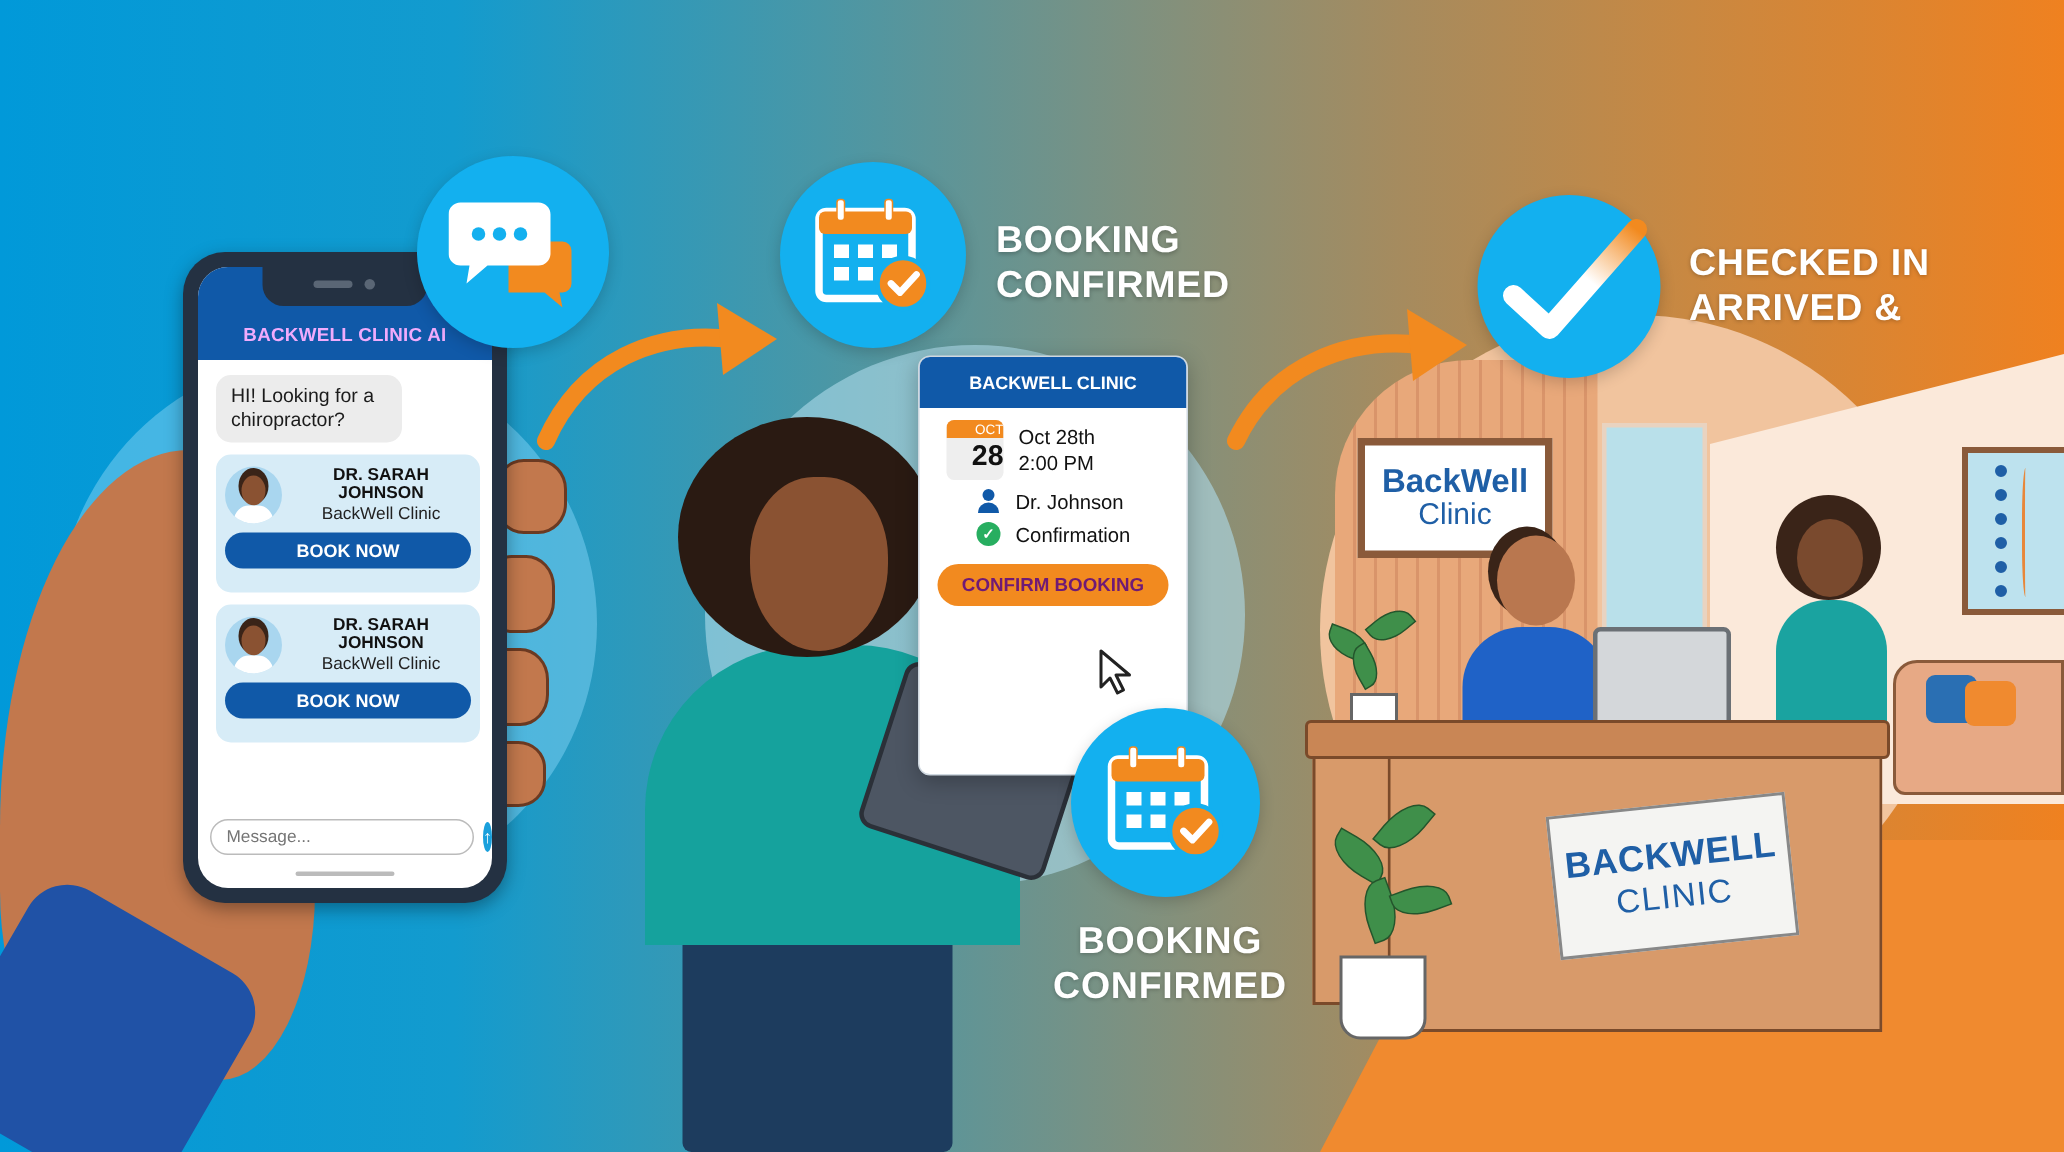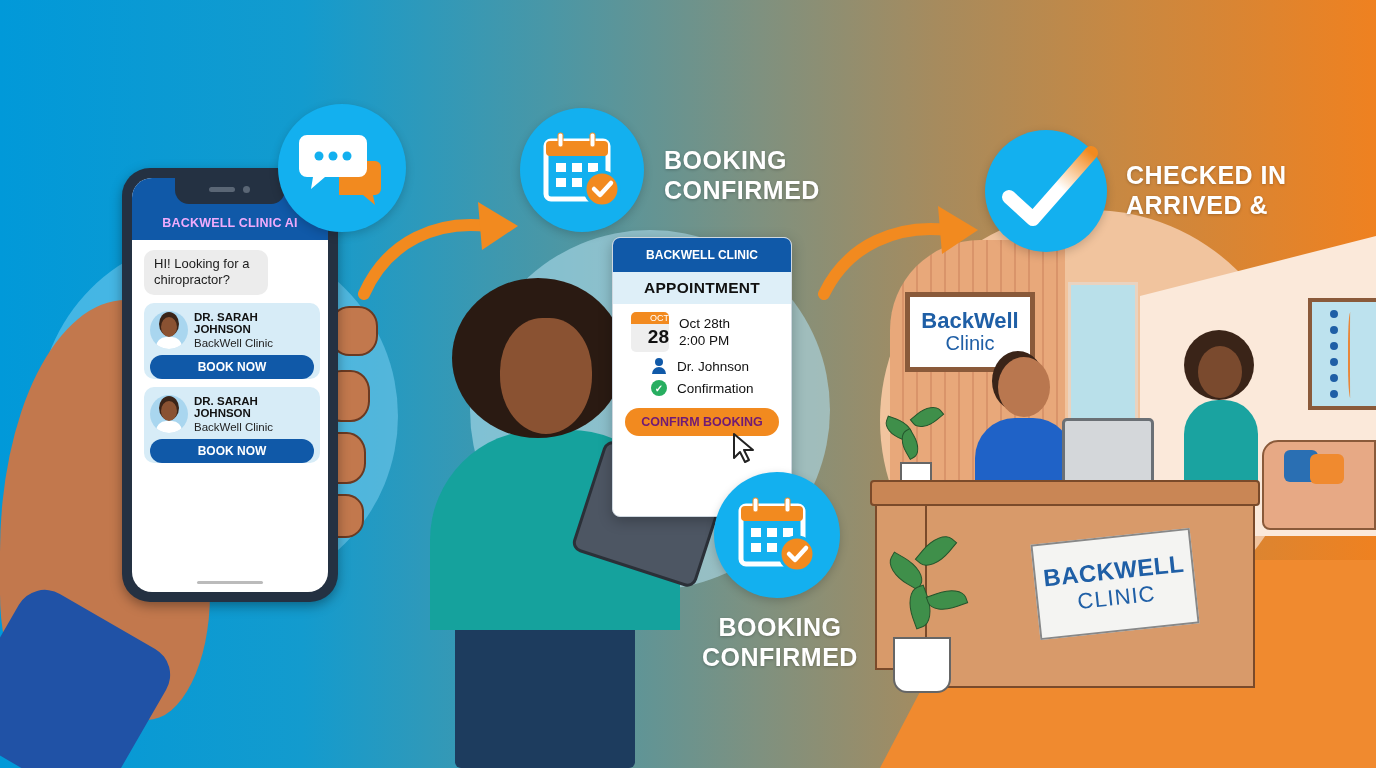--- a/index.html
+++ b/index.html
@@ -70,21 +70,21 @@
     .phone-screen { width: 100%; height: 100%; background: #fff; border-radius: 20px; overflow: hidden; position: relative; }
     .phone-header { height: 62px; background: #1059a8; display: flex; align-items: flex-end; justify-content: center; padding-bottom: 10px; }
     .phone-header span { color: #f0abfc; font-weight: bold; font-size: 12.5px; letter-spacing: 0.2px; }
     .notch { position: absolute; left: 50%; top: 0; transform: translateX(-50%); width: 110px; height: 26px; background: #243142; border-radius: 0 0 14px 14px; }
     .notch::before { content: ""; position: absolute; left: 34px; top: 9px; width: 26px; height: 5px; background: #5a6675; border-radius: 3px; }
     .notch::after { content: ""; position: absolute; left: 68px; top: 8px; width: 7px; height: 7px; background: #5a6675; border-radius: 50%; }
     .chat { padding: 10px 8px 0 12px; display: flex; flex-direction: column; gap: 8px; }
     .bubble { background: #ececec; border-radius: 10px; padding: 6px 10px; font-size: 13px; color: #1b1b1b; line-height: 1.25; align-self: flex-start; }
     .bubble.b1 { width: 124px; }
     .bubble.b2 { width: 140px; }
-    .doc-card { background: #d7ecf7; border-radius: 10px; padding: 8px 6px 0 6px; }
+    .doc-card { background: #d7ecf7; border-radius: 10px; padding: 8px 6px 16px 6px; text-align: center; }
     .doc-row { display: flex; align-items: center; gap: 6px; }
     .doc-avatar { width: 38px; height: 38px; border-radius: 50%; background: #a9d6ef; position: relative; overflow: hidden; flex: none; }
     .doc-avatar .head { position: absolute; left: 11px; top: 6px; width: 16px; height: 20px; background: #8a5232; border-radius: 50%; box-shadow: 0 -3px 0 2px #3a2418; }
     .doc-avatar .coat { position: absolute; left: 6px; top: 26px; width: 26px; height: 14px; background: #fff; border-radius: 10px 10px 0 0; }
     .doc-name { font-size: 11.5px; font-weight: bold; color: #111; }
     .doc-clinic { font-size: 11.5px; color: #222; margin-top: 2px; }
     .book-btn { margin-top: 6px; height: 24px; background: #1059a8; border-radius: 12px; color: #fff; font-weight: bold; font-size: 12px; display: flex; align-items: center; justify-content: center; }
     .phone-input-row { position: absolute; left: 8px; right: 8px; bottom: 22px; display: flex; align-items: center; gap: 6px; }
     .msg-input { flex: 1; height: 24px; border: 1px solid #bbb; border-radius: 12px; padding: 0 10px; font-size: 11.5px; color: #777; font-family: "Liberation Sans", sans-serif; background: #fff; }
     .send-btn { width: 20px; height: 20px; border-radius: 50%; background: #1aa0dc; color: #fff; font-size: 12px; display: flex; align-items: center; justify-content: center; font-weight: bold; }
@@ -210,20 +210,26 @@
               <div class="coat"></div>
             </div>
           <div>
             <div class="doc-name">DR. SARAH JOHNSON</div>
             <div class="doc-clinic">BackWell Clinic</div>
           </div>
         </div>
         <div class="book-btn">BOOK NOW</div>
       </div>
     </div>
+    <div class="phone-input-row">
+      <input class="msg-input" placeholder="Message..." style="">
+      <div class="send-btn">
+          <span>↑</span>
+        </div>
+    </div>
     <div class="home-bar"></div>
   </div>
 </div>
 
 <div class="abs icon-circle chat-icon-circle">
   <svg width="86" height="74" viewBox="0 0 86 74">
     <path d="M40 30 h36 a6 6 0 0 1 6 6 v22 a6 6 0 0 1 -6 6 h-2 l2 10 l-12 -10 h-24 z" fill="#f28a1f"></path>
     <path d="M8 4 h52 a8 8 0 0 1 8 8 v26 a8 8 0 0 1 -8 8 h-34 l-14 12 l2 -12 h-6 a8 8 0 0 1 -8 -8 v-26 a8 8 0 0 1 8 -8 z" fill="#fff"></path>
     <circle cx="20" cy="25" r="4.5" fill="#13b0ef"></circle>
       <circle cx="34" cy="25" r="4.5" fill="#13b0ef"></circle>
@@ -257,21 +263,20 @@
 </div>
 
 <div class="abs woman-legs"></div>
 <div class="abs woman-body"></div>
 <div class="abs woman-hair"></div>
 <div class="abs woman-face"></div>
 <div class="abs tablet"></div>
 
 <div class="abs appt-card">
   <div class="appt-clinic">BACKWELL CLINIC</div>
-  <div class="appt-title">APPOINTMENT</div>
   <div class="appt-body">
     <div class="date-row">
       <div class="date-chip">
         <div class="mon">OCT</div>
         <div class="day">28</div>
       </div>
       <div class="date-text">
         <div>Oct 28th</div>
         <div>2:00 PM</div>
       </div>

